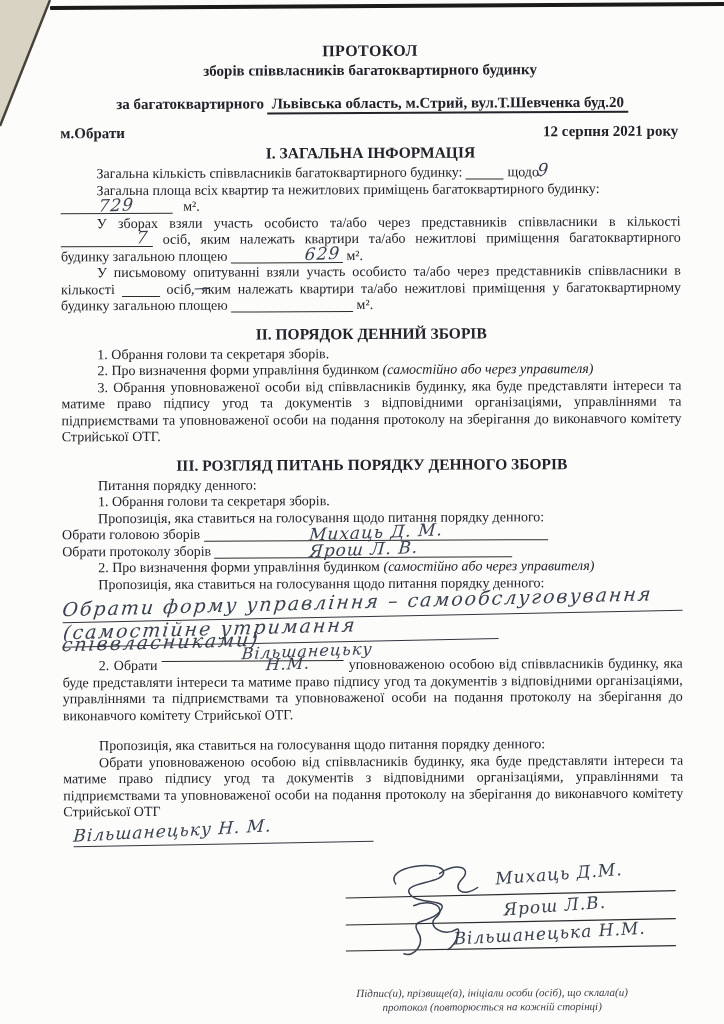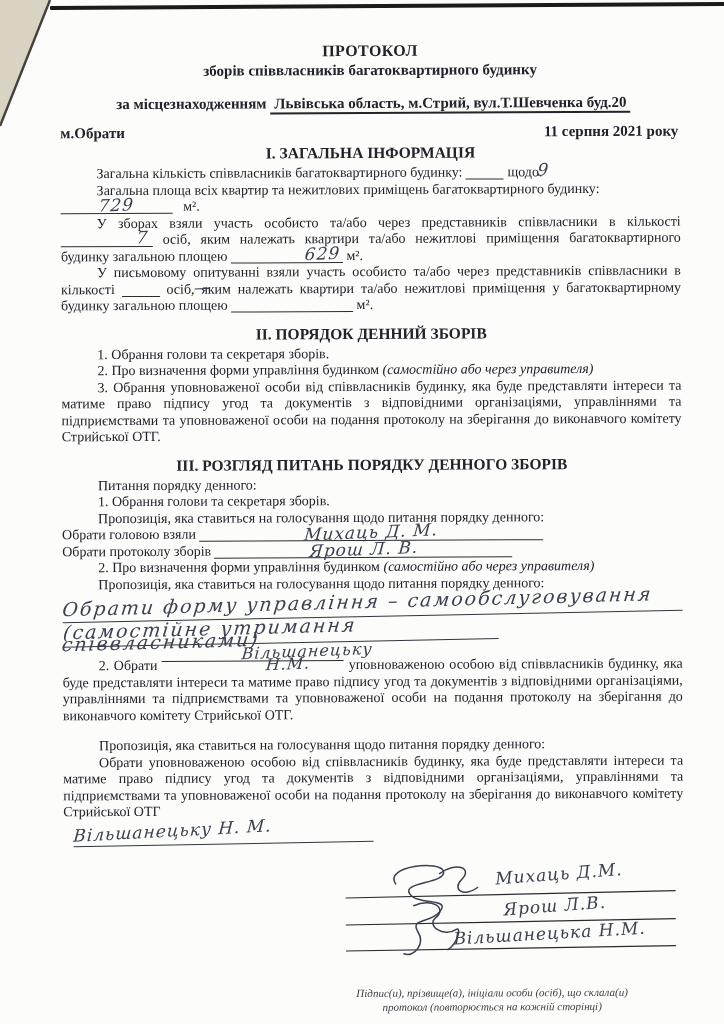--- a/index.html
+++ b/index.html
@@ -74,27 +74,27 @@
   <line x1="50" y1="0" x2="0" y2="126" stroke="#45413a" stroke-width="2.4"></line>
 </svg>
 <div class="top-edge-line"></div>
 
 <div class="paper">
 
   <div class="doc-title">ПРОТОКОЛ</div>
   <div class="doc-subtitle">зборів співвласників багатоквартирного будинку</div>
 
   <div class="loc-line">
-    <span>за місцезнаходженням</span>
+    <span>за багатоквартирного</span>
     <span class="loc-value">Львівська область, м.Стрий, вул.Т.Шевченка буд.20</span>
   </div>
 
   <div class="city-date">
     <span>м.Обрати</span>
-    <span>11 серпня 2021 року</span>
+    <span>12 серпня 2021 року</span>
   </div>
 
   <div class="sec-heading">І. ЗАГАЛЬНА ІНФОРМАЦІЯ</div>
 
   <p class="para ind nj">
     <span>Загальна кількість співвласників багатоквартирного будинку:</span>
     <span class="blank w36"><span class="hw">9</span></span>
     <span>щодо.</span>
   </p>
 
@@ -133,21 +133,21 @@
   <p class="para ind">3.  Обрання уповноваженої особи від співвласників будинку, яка буде представляти інтереси та матиме право підпису угод та документів з відповідними організаціями, управліннями та підприємствами та уповноваженої особи на подання протоколу на зберігання до виконавчого комітету Стрийської ОТГ.</p>
 
   <div class="spacer8"></div>
   <div class="sec-heading">ІІІ. РОЗГЛЯД ПИТАНЬ ПОРЯДКУ ДЕННОГО ЗБОРІВ</div>
 
   <p class="para ind nj">Питання порядку денного:</p>
   <p class="para ind nj">1. Обрання голови та секретаря зборів.</p>
   <p class="para ind nj">Пропозиція, яка ставиться на голосування щодо питання порядку денного:</p>
 
   <p class="para nj">
-    <span>Обрати головою взяли</span>
+    <span>Обрати головою зборів</span>
     <span class="blank w340"><span class="hw">Михаць Д. М.</span></span>
   </p>
   <p class="para nj">
     <span>Обрати протоколу зборів</span>
     <span class="blank w300"><span class="hw">Ярош Л. В.</span></span>
   </p>
 
   <p class="para ind nj">
     <span>2. Про визначення форми управління будинком</span>
     <i class="agenda-it">(самостійно або через управителя)</i>

